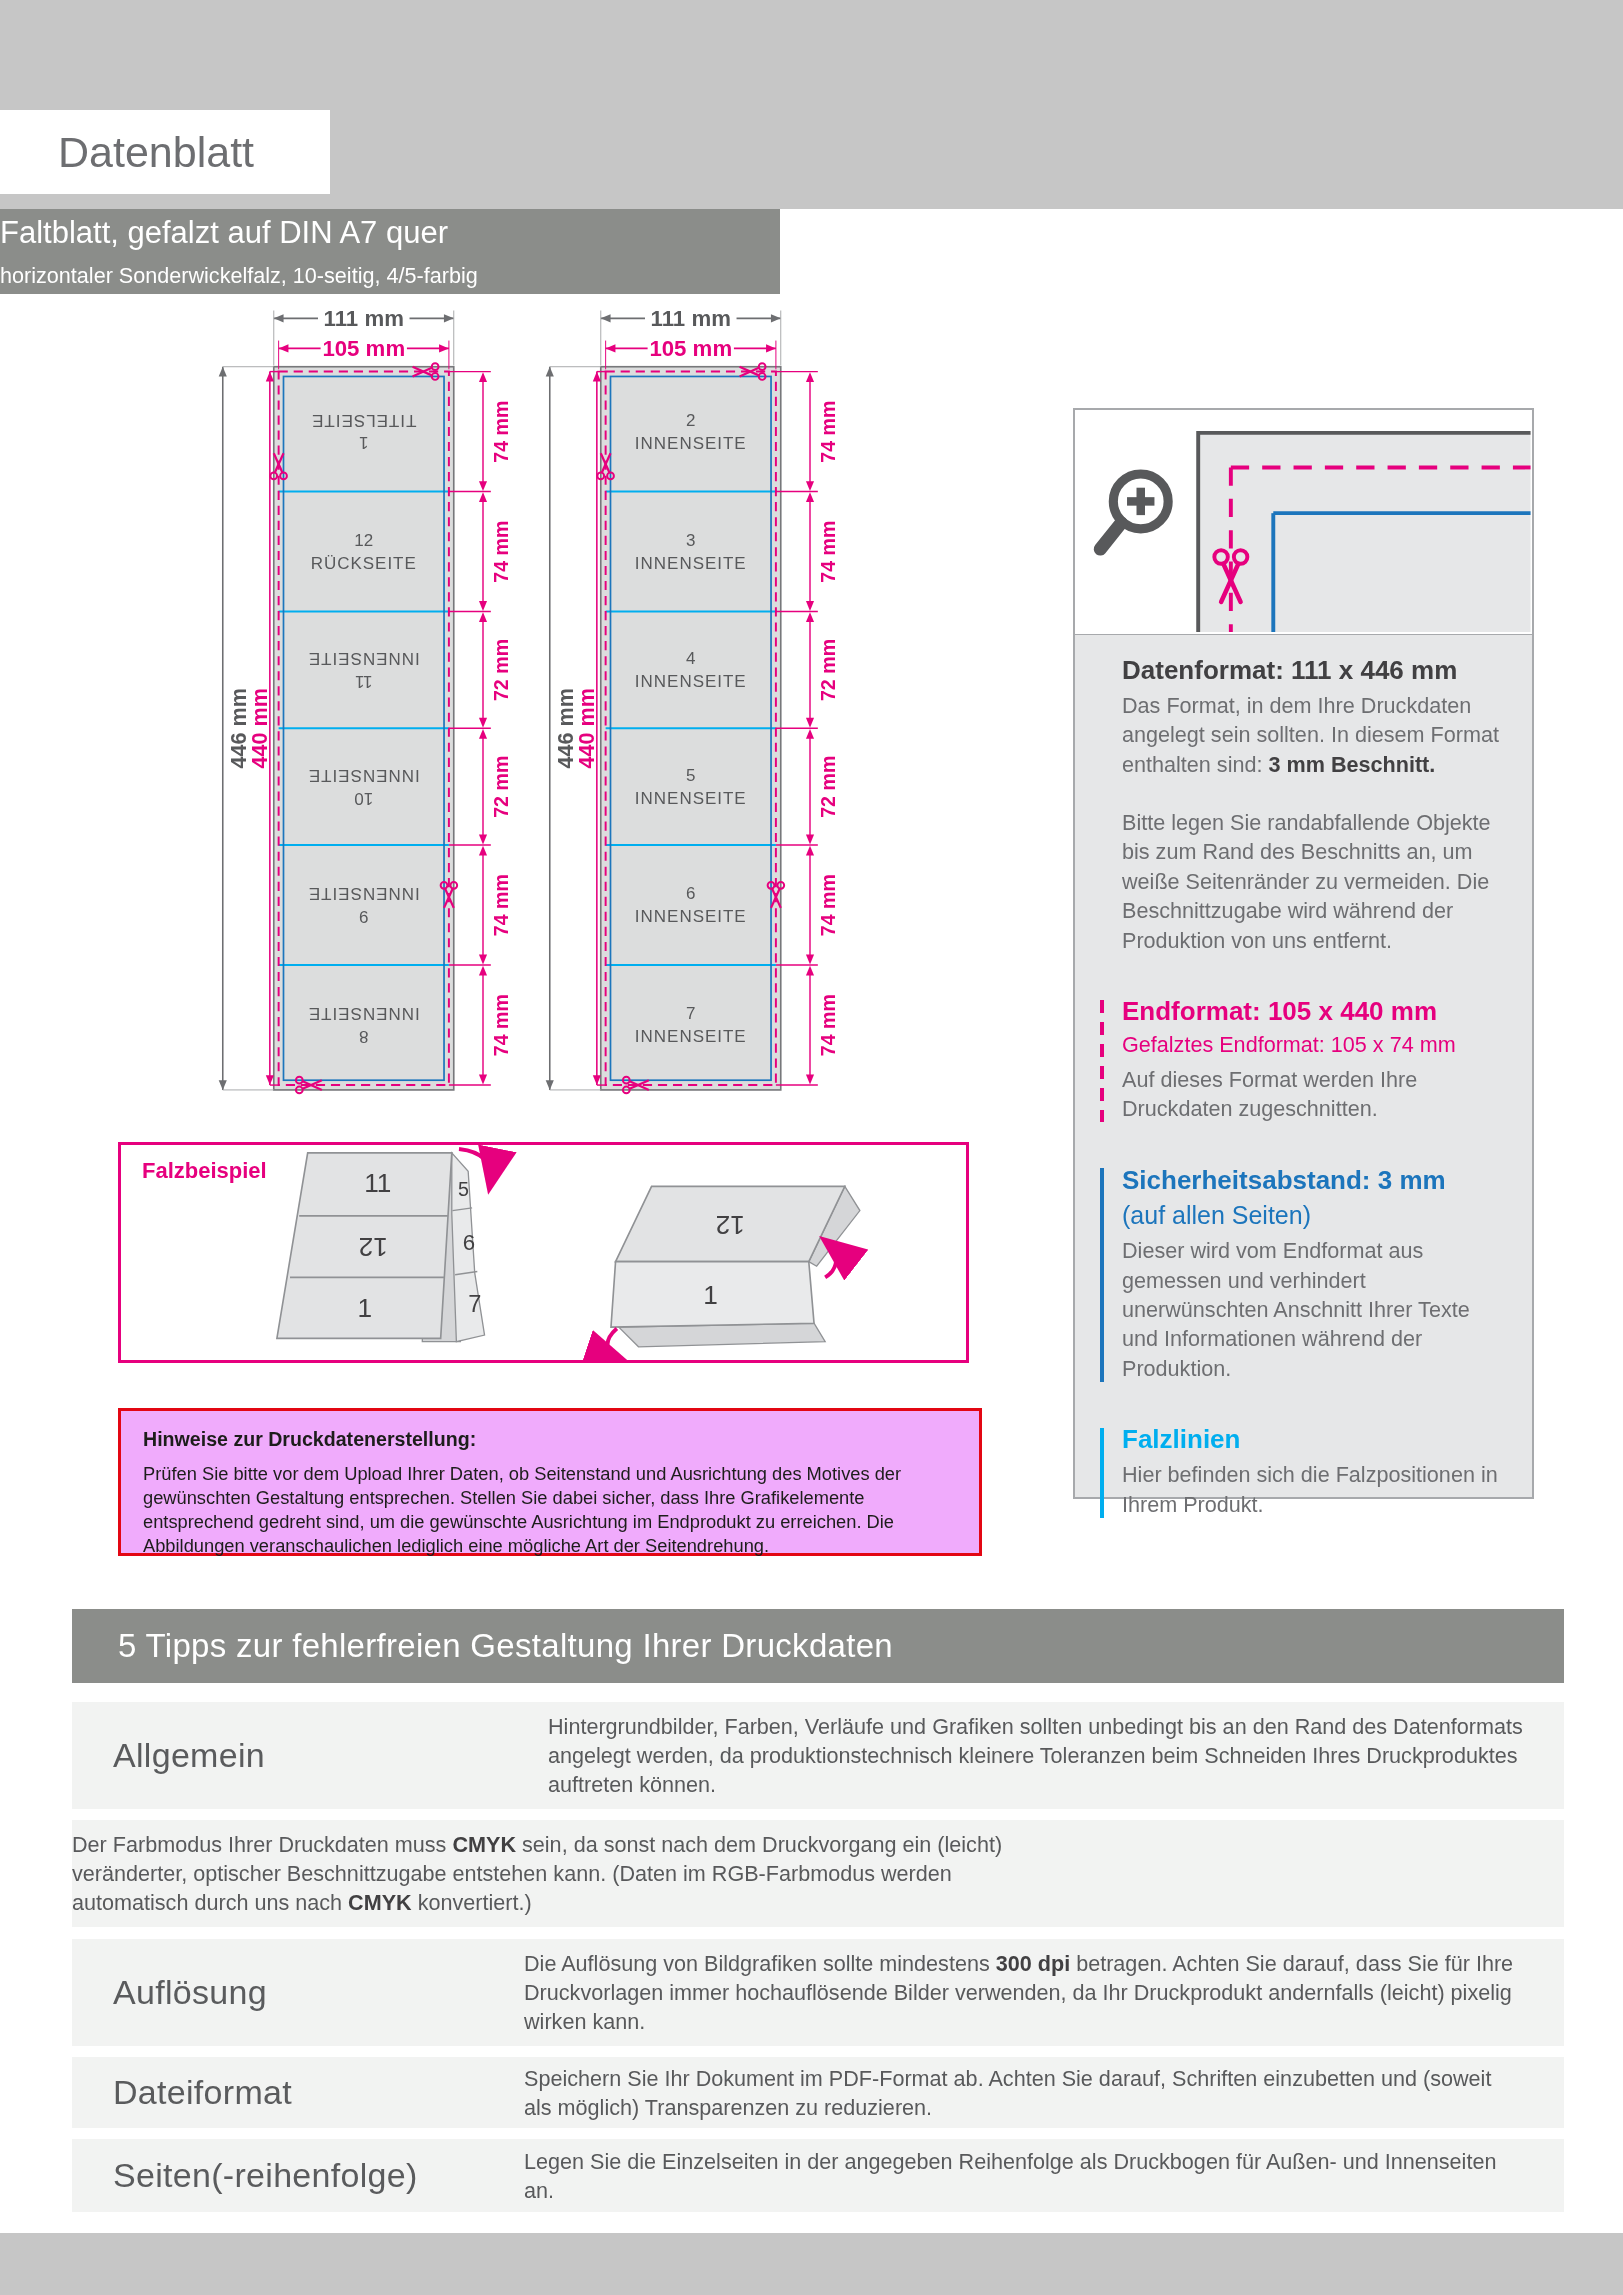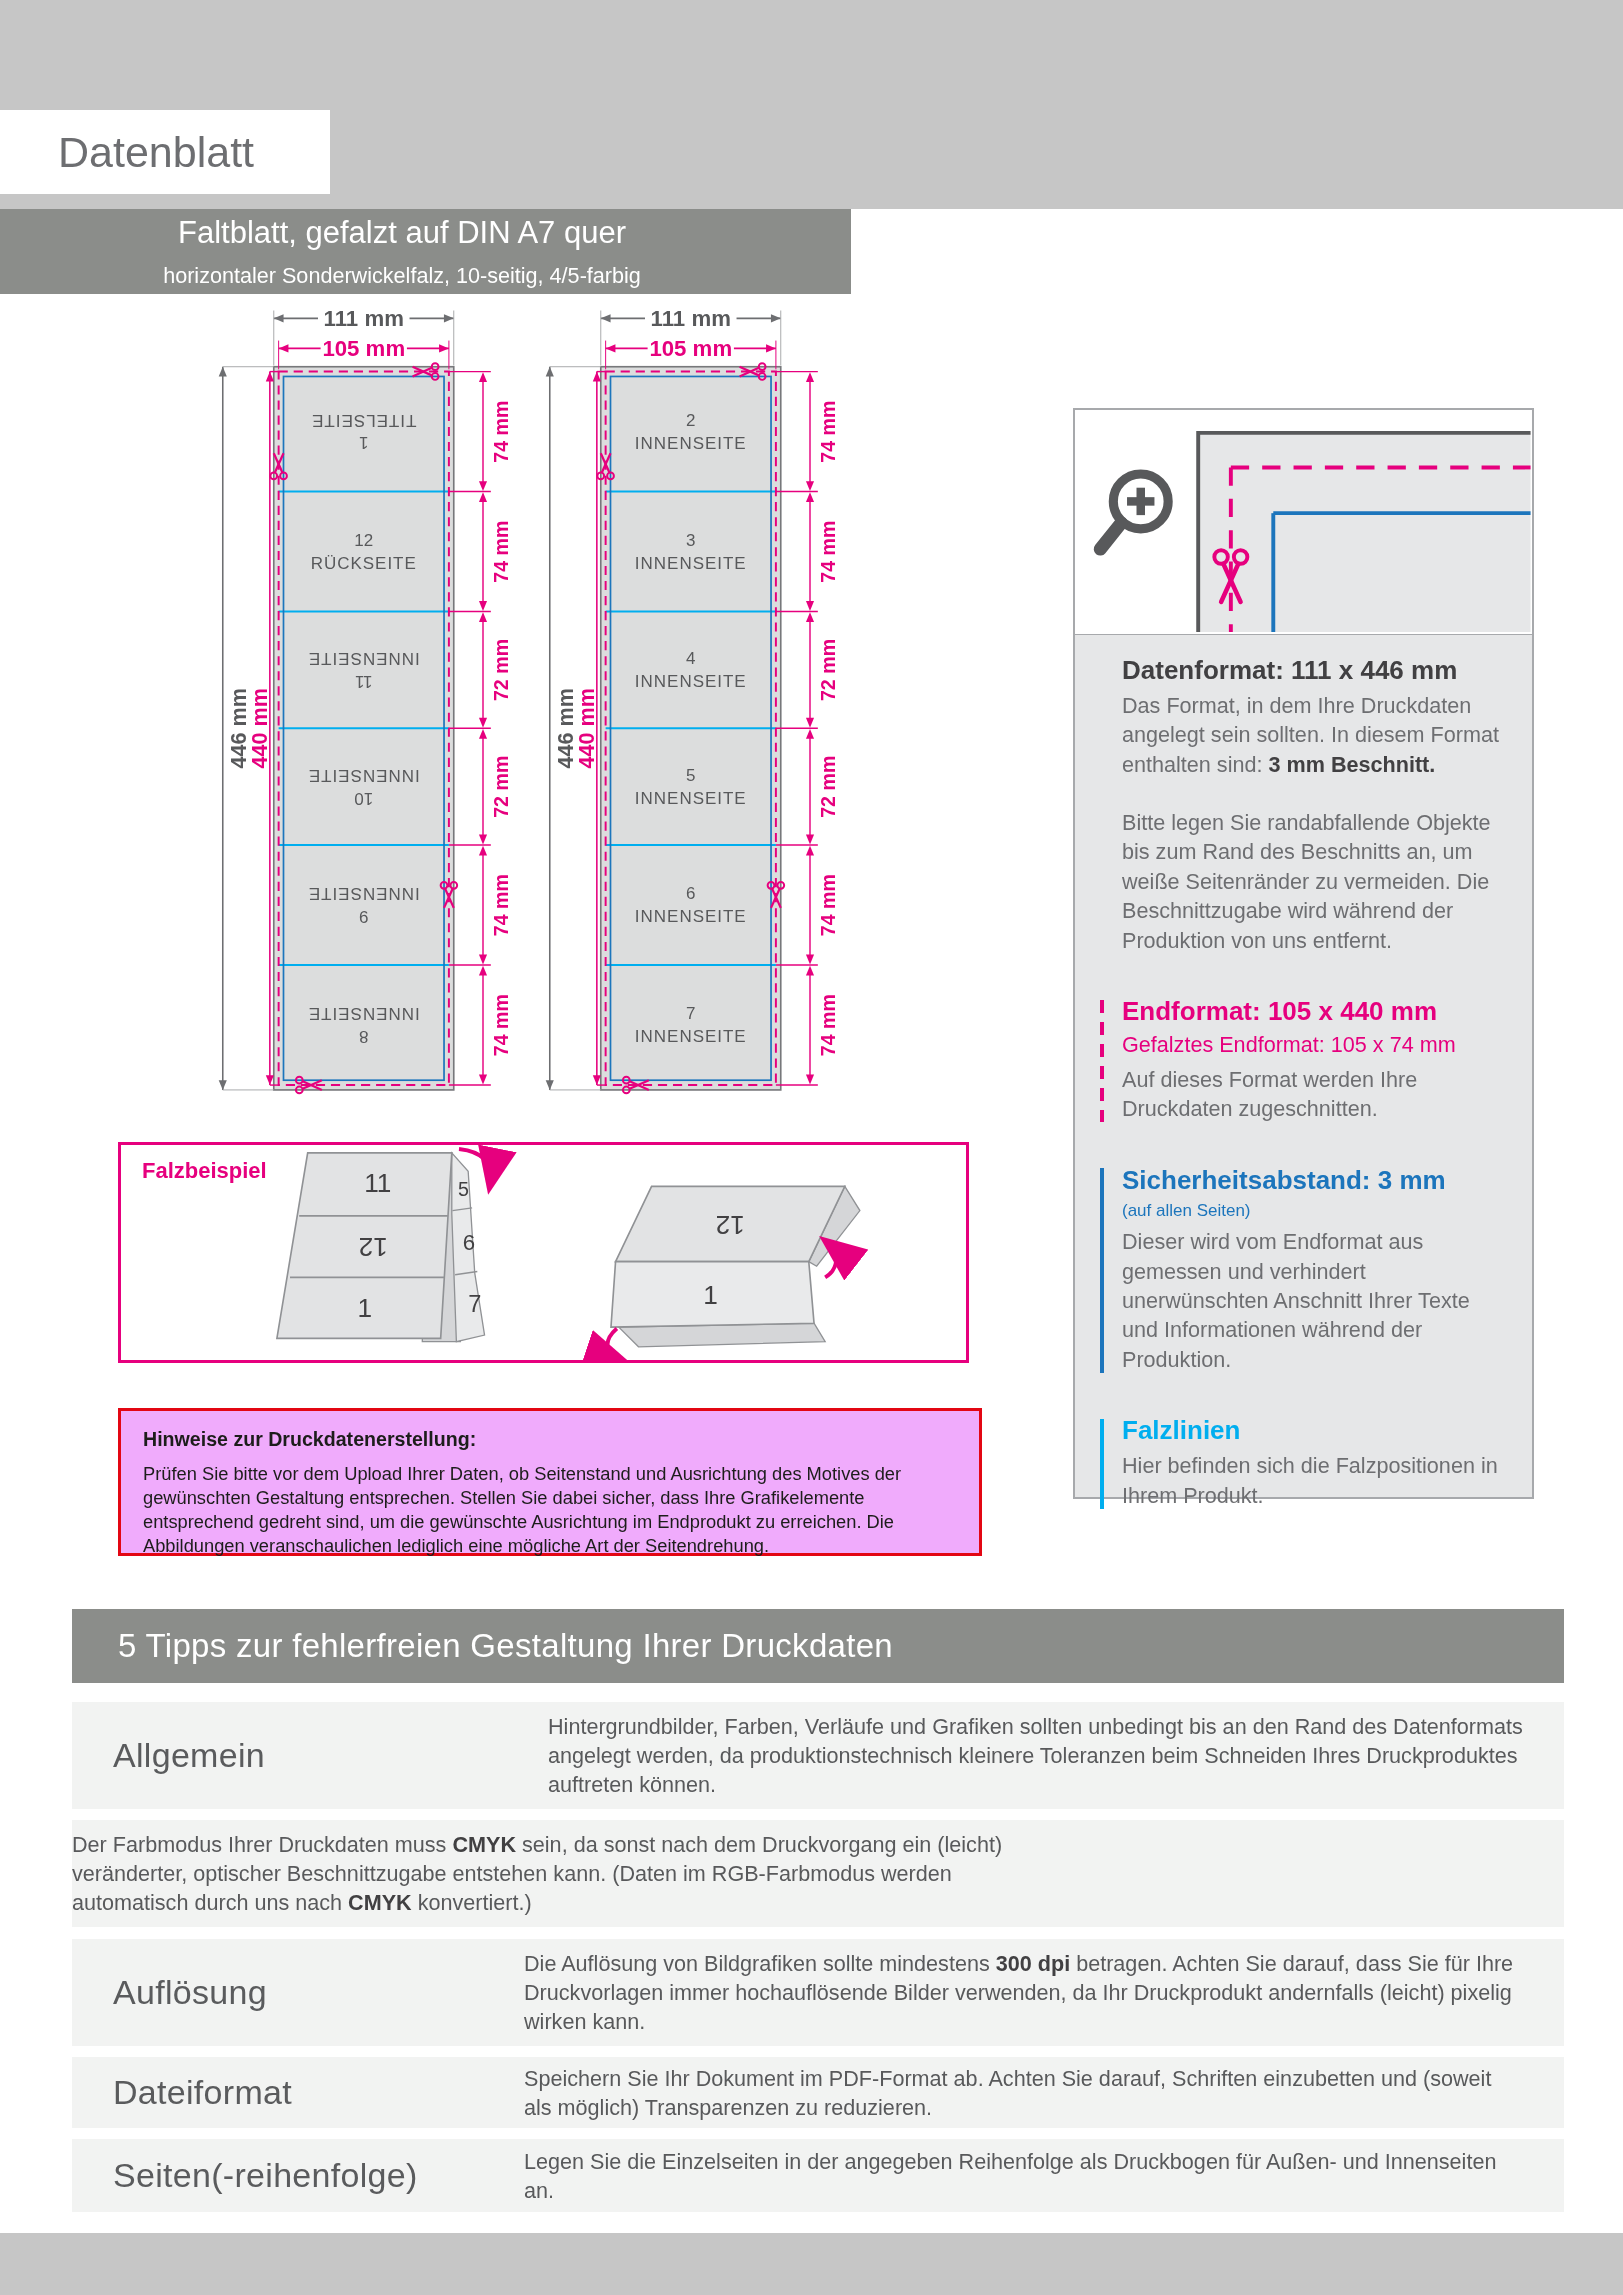--- a/index.html
+++ b/index.html
@@ -5,33 +5,33 @@
   * { margin:0; padding:0; box-sizing:border-box; }
   html,body { background:#ffffff; }
   body { font-family:"Liberation Sans", sans-serif; width:1623px; height:2295px; position:relative; }
   .page { position:relative; width:1623px; height:2295px; overflow:hidden; background:#fff; }
   .abs { position:absolute; }
 
   
   .band-light { left:0; top:0; width:1623px; height:209px; background:#c6c6c6; }
   .title-box { left:0; top:110px; width:330px; height:84px; background:#ffffff; display:flex; align-items:center; }
   .title-box .t { font-size:43px; color:#6d6e71; padding-left:58px; }
-  .band-dark { left:0; top:209px; width:851px; height:85px; background:#8b8d8a; display:flex; flex-direction:column; justify-content:center; align-items:center; padding-right:47px; gap:12px; }
+  .band-dark { left:0; top:209px; width:780px; height:85px; background:#8b8d8a; display:flex; flex-direction:column; justify-content:center; align-items:flex-start; padding-right:47px; gap:12px; }
   .band-dark .l1 { font-size:31px; color:#fff; }
   .band-dark .l2 { font-size:21.6px; color:#fff; }
 
   
   .sheet-svg { position:absolute; width:340px; height:811px; overflow:visible; font-family:"Liberation Sans",sans-serif; }
 
   
   .legend-top { left:1073px; top:408px; width:461px; height:228px; background:#fff; border:2.6px solid #a7a9ac; overflow:hidden; }
   .legend-box { left:1073px; top:635px; width:461px; height:864px; background:#e6e7e8; border:2.6px solid #a7a9ac; border-top:none; padding:19.6px 27.5px 19.6px 47px; }
   .lg-title { font-size:26px; font-weight:bold; color:#414042; margin-bottom:5.2px; }
   .lg-sub  { font-size:21.6px; font-weight:normal; margin-bottom:6.5px; }
-  .lg-sub2 { font-size:17px; margin-bottom:6.5px; }
+  .lg-sub2 { font-size:25px; margin-bottom:6.5px; }
   .lg-body { font-size:21.6px; line-height:29.4px; color:#6d6e71; }
   .lg-sec { position:relative; }
   .lg-sec + .lg-sec { margin-top:41px; }
   .bar::before { content:""; position:absolute; left:-22px; top:3.9px; bottom:1.3px; width:3.9px; }
   .bar-endformat::before { background:repeating-linear-gradient(to bottom,#e6007e 0 13px, transparent 13px 22px); }
   .bar-sicherheit::before { background:#1c75bc; }
   .bar-falz::before { background:#00aeef; }
   .mag { color:#e6007e; }
   .blu { color:#1c75bc; }
   .cya { color:#00aeef; }

